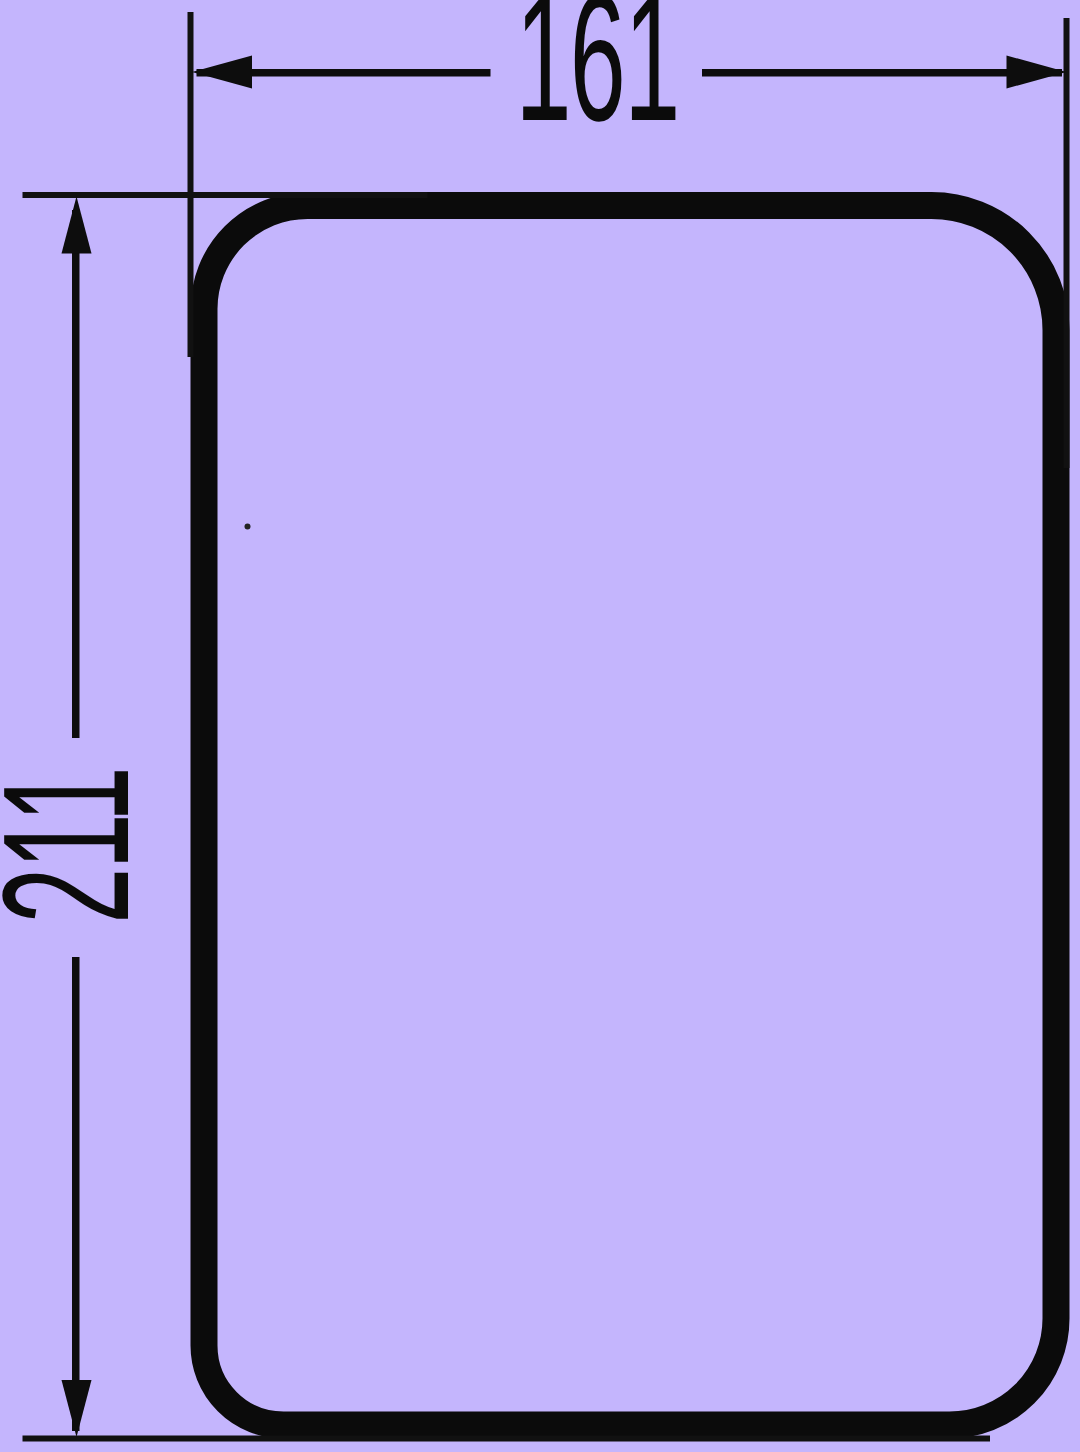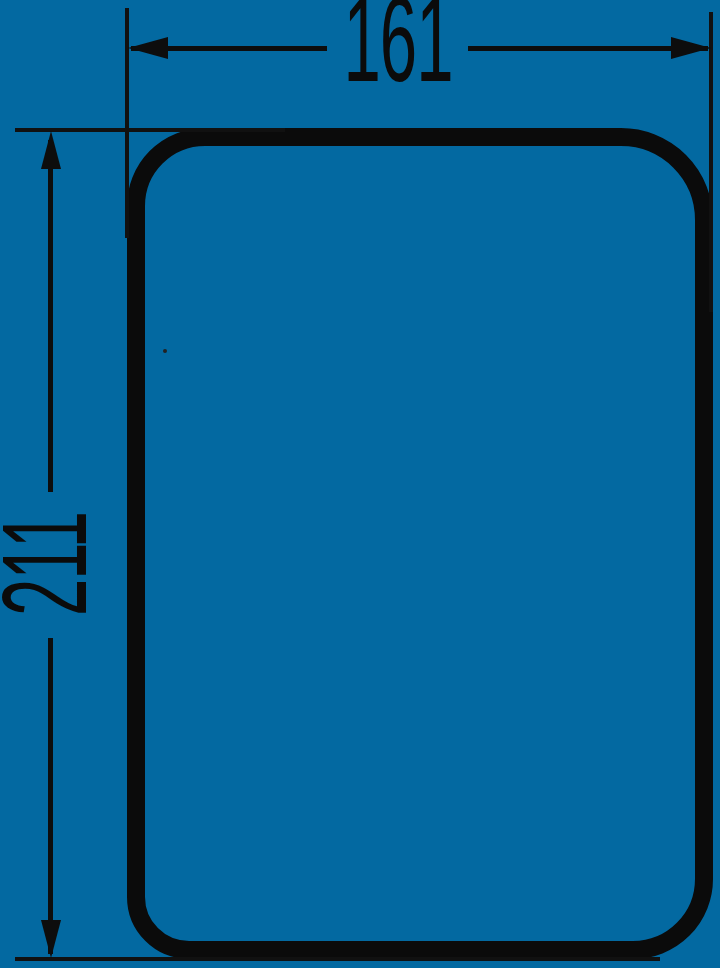--- a/index.html
+++ b/index.html
@@ -4,21 +4,21 @@
 <style>
   html, body {
     margin: 0;
     padding: 0;
     background: #ffffff;
   }
   #canvas {
     position: relative;
     width: 720px;
     height: 968px;
-    background: #0369a1;
+    background: #c4b5fd;
     overflow: hidden;
     font-family: "Liberation Sans", sans-serif;
   }
   
   .outline {
     position: absolute;
     left: 127px;
     top: 128px;
     width: 586px;
     height: 831px;

